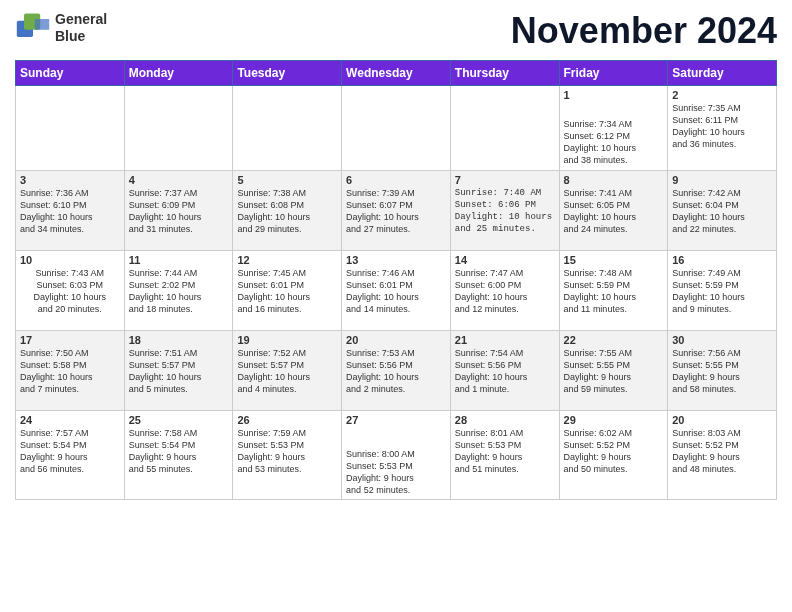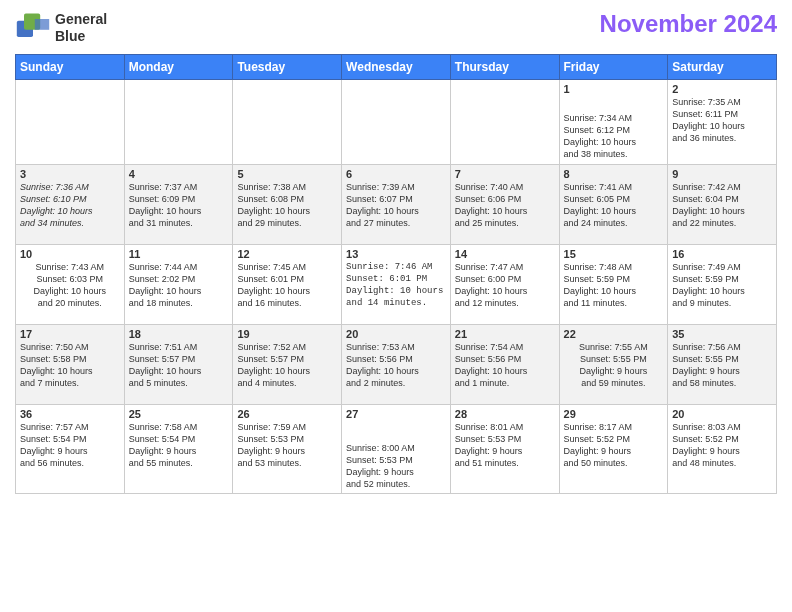--- a/index.html
+++ b/index.html
@@ -34,36 +34,36 @@
       line-height: 1.2;
     }
     .logo-icon {
       width: 36px;
       height: 36px;
     }
     .title-block {
       text-align: right;
     }
     .title-block h1 {
-      font-size: 24px;
+      font-size: 36px;
       font-weight: bold;
-      color: #8b5cf6;
+      color: #0f172a;
     }
     .title-block h2 {
       font-size: 16px;
       color: #555;
       font-weight: normal;
     }
     .calendar {
       width: 100%;
       border-collapse: collapse;
       border: 1px solid #ccc;
     }
     .calendar th {
-      background: #3b82f6;
+      background: #6d28d9;
       color: #fff;
       font-size: 12px;
       font-weight: bold;
       padding: 5px 4px;
       border: 1px solid #3a62ad;
       text-align: left;
     }
     .calendar td {
       vertical-align: top;
       border: 1px solid #ccc;
@@ -143,21 +143,21 @@
             <span class="day-num">2</span>
             <div class="day-info" style="white-space: pre-line;">Sunrise: 7:35 AM
 Sunset: 6:11 PM
 Daylight: 10 hours
 and 36 minutes.</div>
           </td>
         </tr>
         <tr>
           <td>
             <span class="day-num">3</span>
-            <div class="day-info" style="white-space: pre-line; font-style: italic;">Sunrise: 7:36 AM
+            <div class="day-info" style="white-space: pre-line;">Sunrise: 7:36 AM
 Sunset: 6:10 PM
 Daylight: 10 hours
 and 34 minutes.</div>
           </td>
           <td>
             <span class="day-num">4</span>
             <div class="day-info" style="white-space: pre-line;">Sunrise: 7:37 AM
 Sunset: 6:09 PM
 Daylight: 10 hours
 and 31 minutes.</div>
@@ -171,21 +171,21 @@
           </td>
           <td>
             <span class="day-num">6</span>
             <div class="day-info" style="white-space: pre-line;">Sunrise: 7:39 AM
 Sunset: 6:07 PM
 Daylight: 10 hours
 and 27 minutes.</div>
           </td>
           <td>
             <span class="day-num">7</span>
-            <div class="day-info" style="white-space: pre-line;">Sunrise: 7:40 AM
+            <div class="day-info" style="white-space: pre-line; font-family: Liberation Mono, monospace;">Sunrise: 7:40 AM
 Sunset: 6:06 PM
 Daylight: 10 hours
 and 25 minutes.</div>
           </td>
           <td>
             <span class="day-num">8</span>
             <div class="day-info" style="white-space: pre-line;">Sunrise: 7:41 AM
 Sunset: 6:05 PM
 Daylight: 10 hours
 and 24 minutes.</div>
@@ -215,21 +215,21 @@
           </td>
           <td>
             <span class="day-num">12</span>
             <div class="day-info" style="white-space: pre-line;">Sunrise: 7:45 AM
 Sunset: 6:01 PM
 Daylight: 10 hours
 and 16 minutes.</div>
           </td>
           <td>
             <span class="day-num">13</span>
-            <div class="day-info" style="white-space: pre-line; font-family: Liberation Mono, monospace;">Sunrise: 7:46 AM
+            <div class="day-info" style="white-space: pre-line;">Sunrise: 7:46 AM
 Sunset: 6:01 PM
 Daylight: 10 hours
 and 14 minutes.</div>
           </td>
           <td>
             <span class="day-num">14</span>
             <div class="day-info" style="white-space: pre-line;">Sunrise: 7:47 AM
 Sunset: 6:00 PM
 Daylight: 10 hours
 and 12 minutes.</div>
@@ -280,36 +280,36 @@
           </td>
           <td>
             <span class="day-num">21</span>
             <div class="day-info" style="white-space: pre-line;">Sunrise: 7:54 AM
 Sunset: 5:56 PM
 Daylight: 10 hours
 and 1 minute.</div>
           </td>
           <td>
             <span class="day-num">22</span>
-            <div class="day-info" style="white-space: pre-line; text-align: center;">Sunrise: 7:55 AM
+            <div class="day-info" style="white-space: pre-line;">Sunrise: 7:55 AM
 Sunset: 5:55 PM
 Daylight: 9 hours
 and 59 minutes.</div>
           </td>
           <td>
-            <span class="day-num">35</span>
+            <span class="day-num">30</span>
             <div class="day-info" style="white-space: pre-line;">Sunrise: 7:56 AM
 Sunset: 5:55 PM
 Daylight: 9 hours
 and 58 minutes.</div>
           </td>
         </tr>
         <tr>
           <td>
-            <span class="day-num">36</span>
+            <span class="day-num">24</span>
             <div class="day-info" style="white-space: pre-line;">Sunrise: 7:57 AM
 Sunset: 5:54 PM
 Daylight: 9 hours
 and 56 minutes.</div>
           </td>
           <td>
             <span class="day-num">25</span>
             <div class="day-info" style="white-space: pre-line;">Sunrise: 7:58 AM
 Sunset: 5:54 PM
 Daylight: 9 hours
@@ -331,21 +331,21 @@
           </td>
           <td>
             <span class="day-num">28</span>
             <div class="day-info" style="white-space: pre-line;">Sunrise: 8:01 AM
 Sunset: 5:53 PM
 Daylight: 9 hours
 and 51 minutes.</div>
           </td>
           <td>
             <span class="day-num">29</span>
-            <div class="day-info" style="white-space: pre-line;">Sunrise: 8:17 AM
+            <div class="day-info" style="white-space: pre-line;">Sunrise: 6:02 AM
 Sunset: 5:52 PM
 Daylight: 9 hours
 and 50 minutes.</div>
           </td>
           <td>
             <span class="day-num">20</span>
             <div class="day-info" style="white-space: pre-line;">Sunrise: 8:03 AM
 Sunset: 5:52 PM
 Daylight: 9 hours
 and 48 minutes.</div>

